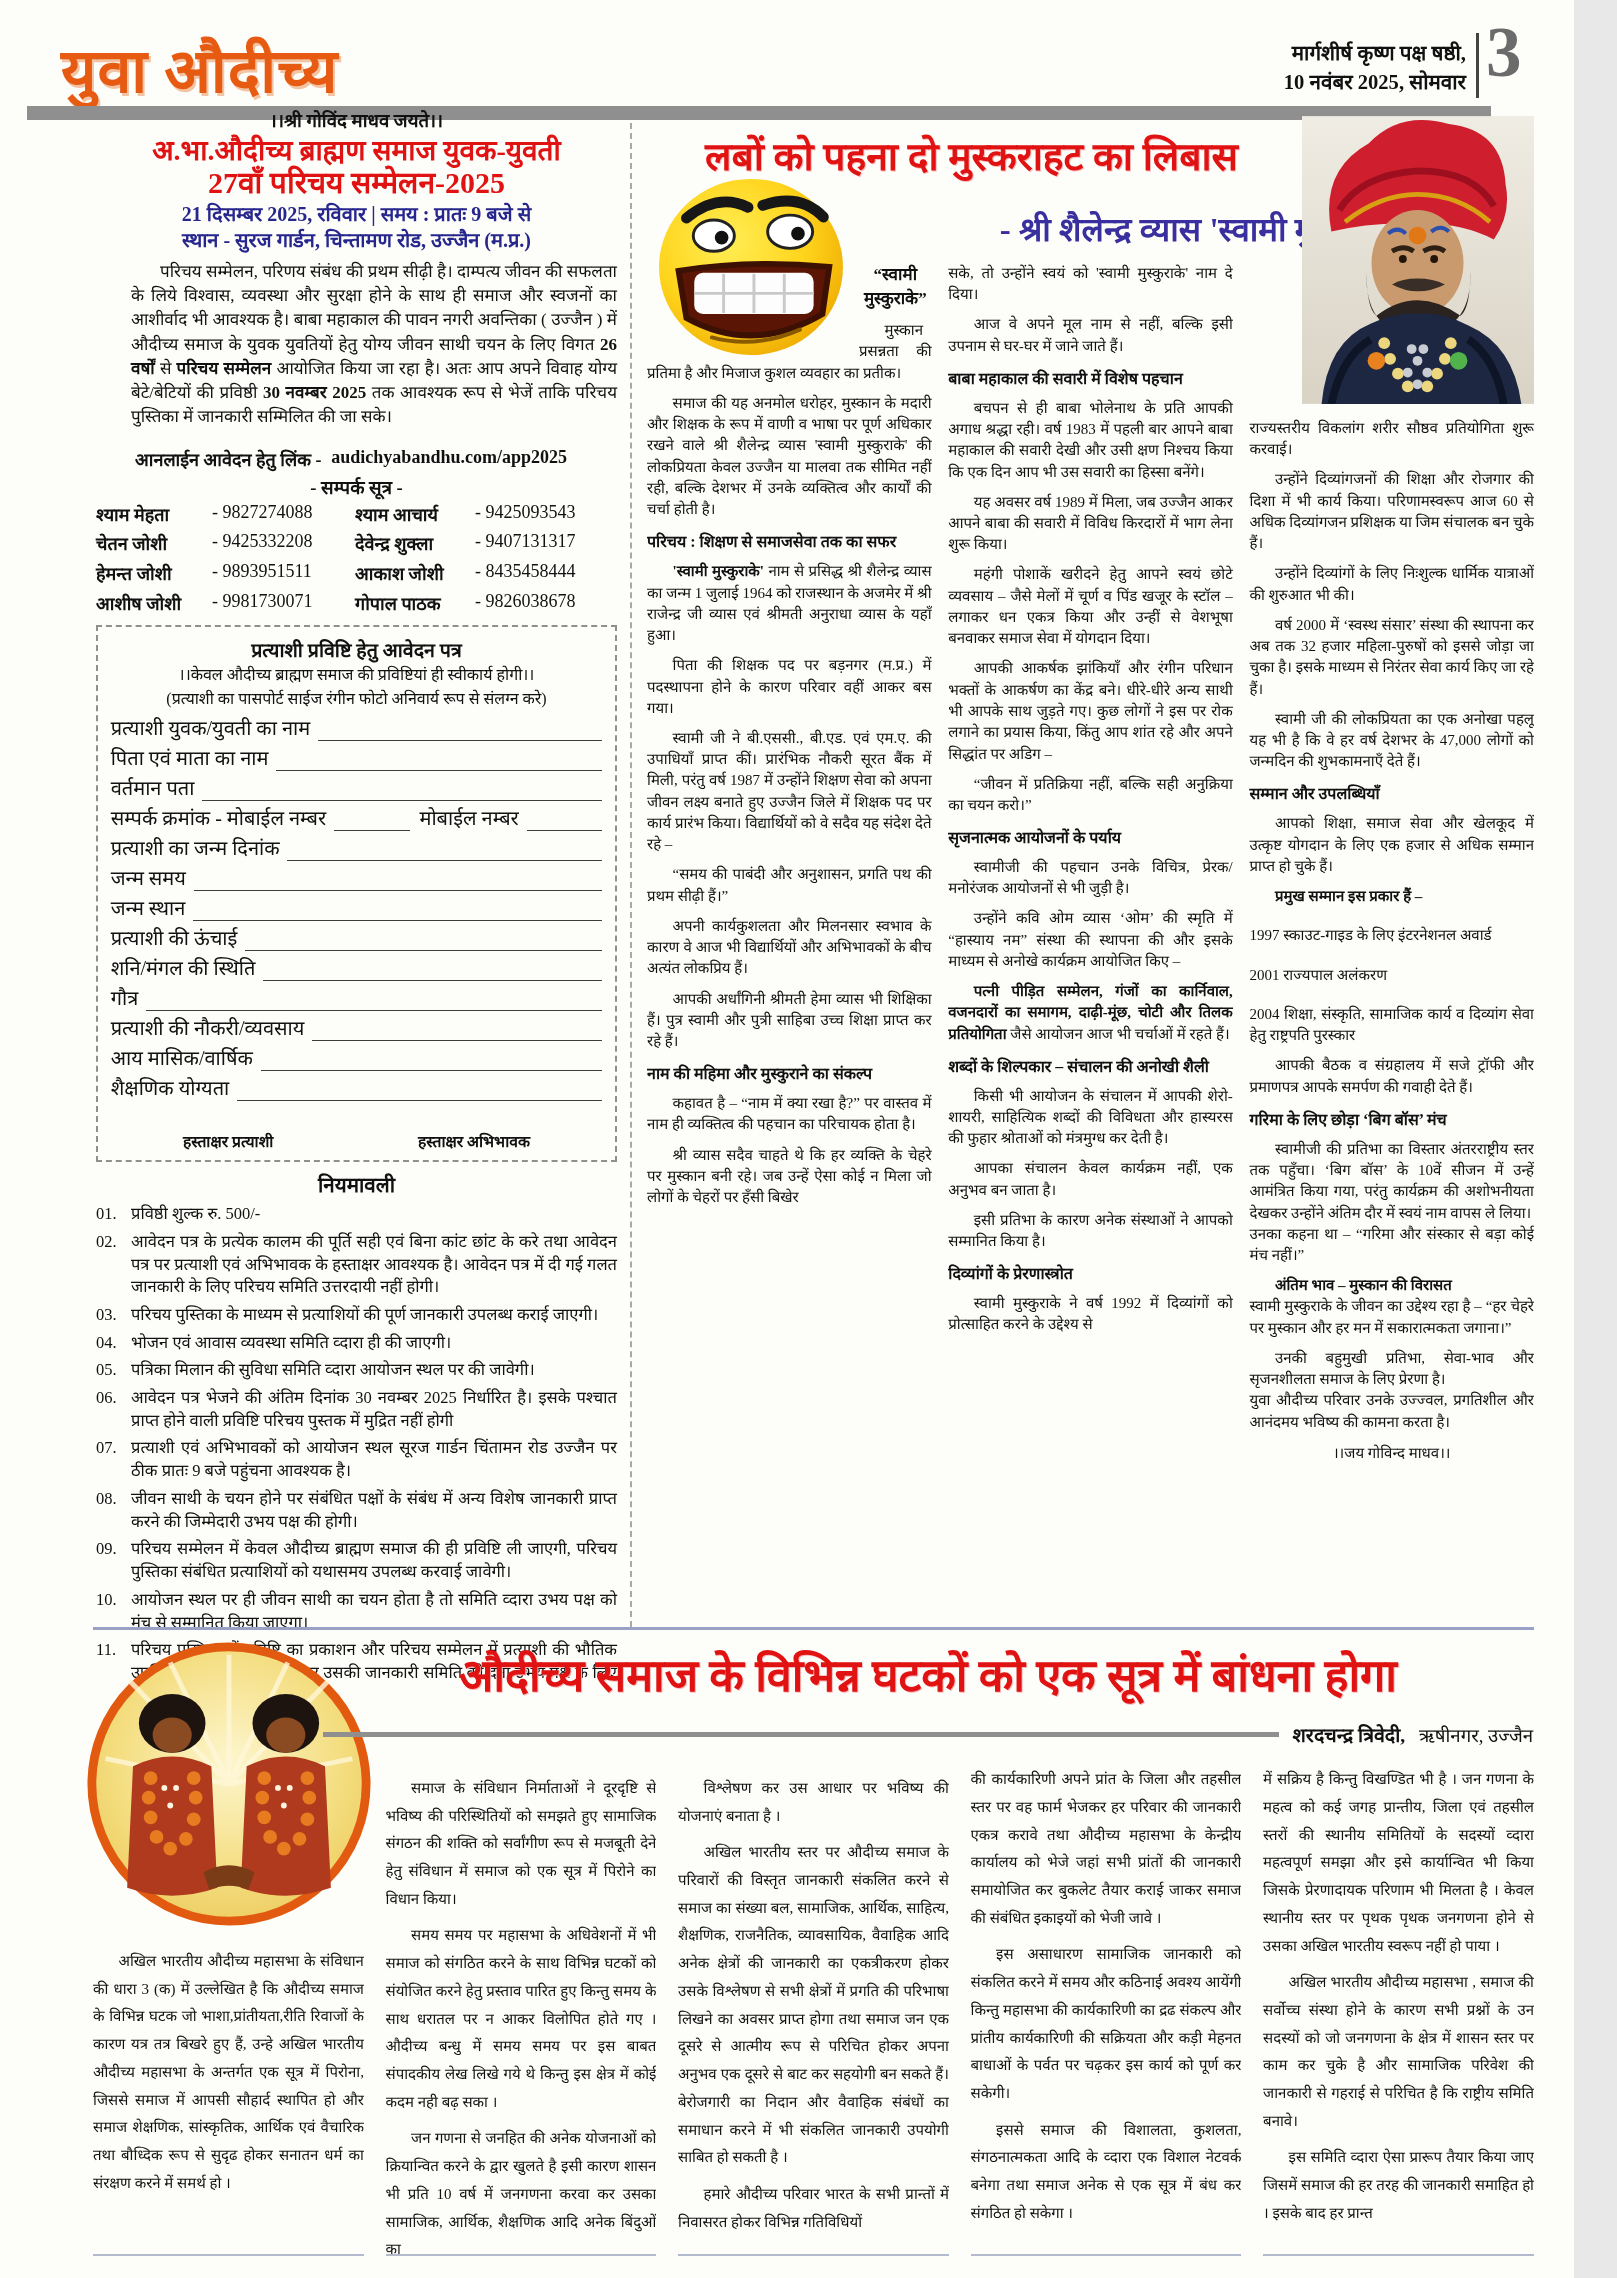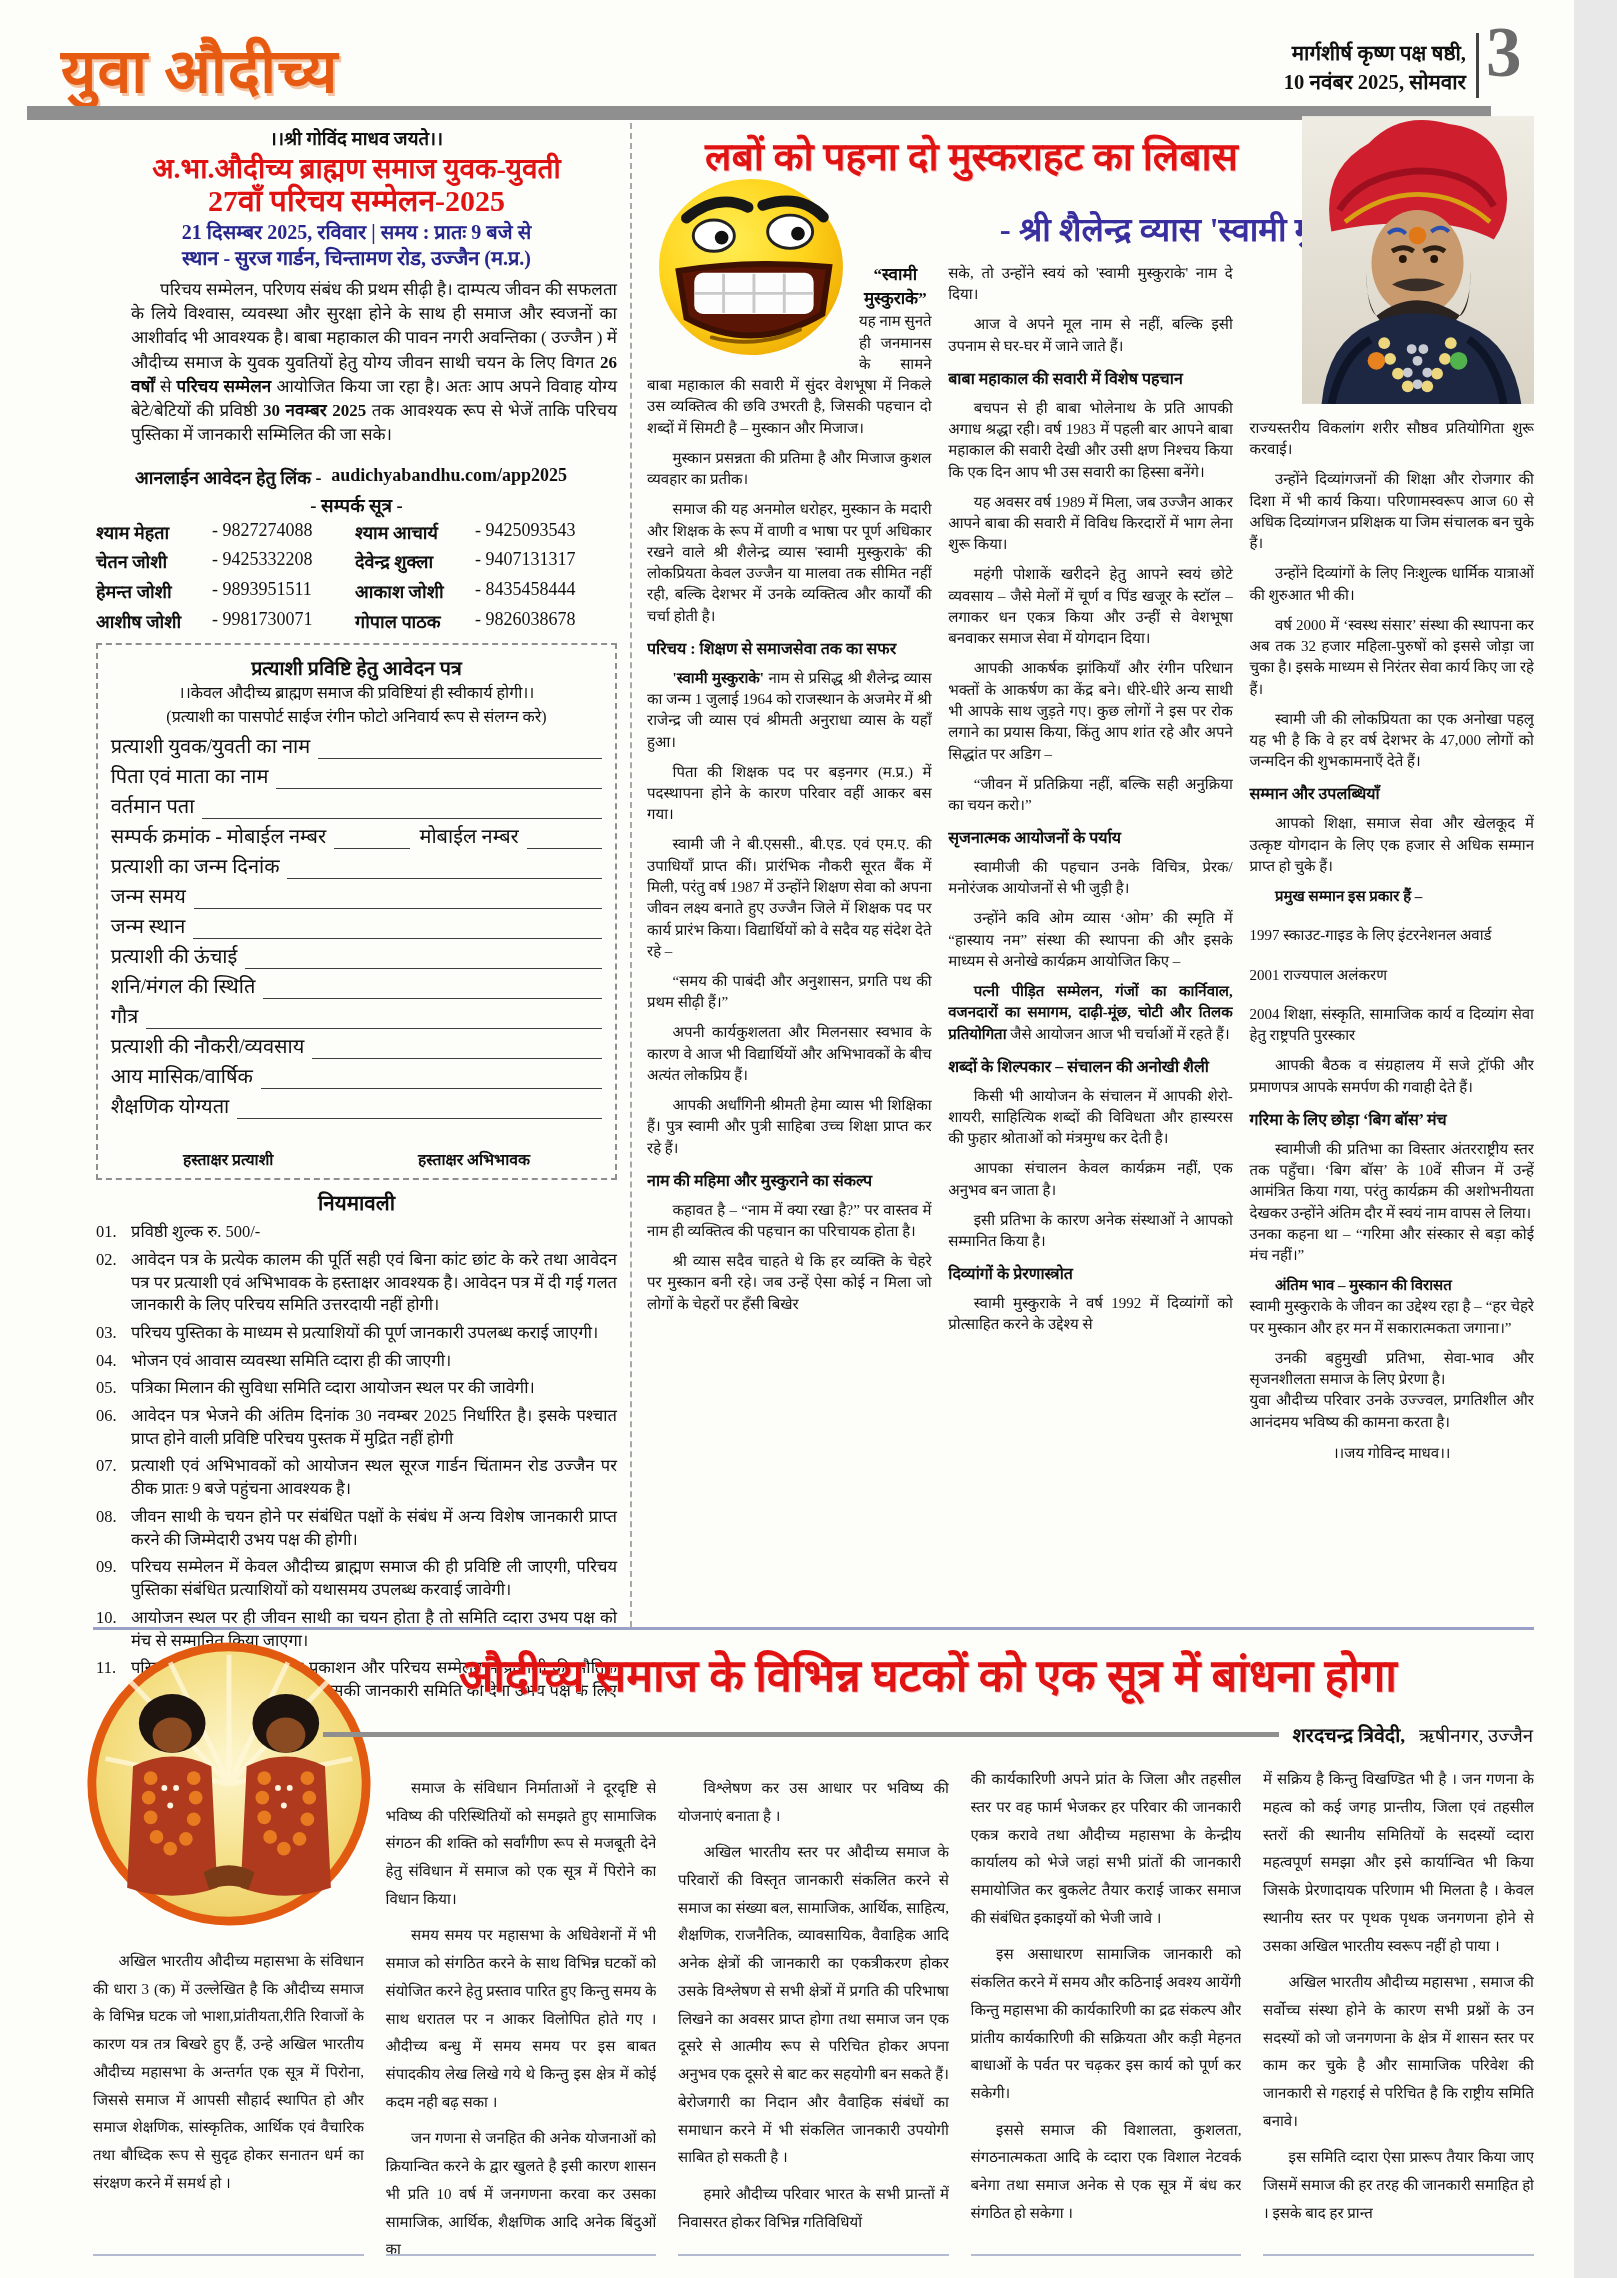--- a/index.html
+++ b/index.html
@@ -7,21 +7,21 @@
         font-family:"Liberation Serif","DejaVu Serif",serif;color:#111;}
   
   .brand{position:absolute;left:61px;top:27.4px;font-size:61px;font-weight:800;color:#e65a12;
          text-shadow:2px 2.9px 0 #f3c4a4;letter-spacing:1px;}
   .mast-date{position:absolute;left:1215px;top:39px;width:251px;text-align:right;
              font-size:20.6px;font-weight:700;line-height:1.4;color:#111;}
   .mast-bar-v{position:absolute;left:1476px;top:33px;width:2.9px;height:65px;background:#444;}
   .page-num{position:absolute;left:1486px;top:11.8px;font-size:71px;font-weight:800;color:#6b6b6b;}
   .gray-bar{position:absolute;left:27.4px;right:83px;top:106px;height:13.7px;background:#8f8f8f;}
   
-  .leftcol{position:absolute;left:96px;top:125px;width:521px;}
+  .leftcol{position:absolute;left:96px;top:107px;width:521px;}
   .invoc{text-align:center;font-weight:700;font-size:18.6px;}
   .ltitle{margin-top:2.9px;text-align:center;color:#e01212;font-weight:800;font-size:28px;
           line-height:1.12;white-space:nowrap;}
   .ltitle2{text-align:center;color:#e01212;font-weight:800;font-size:30px;line-height:1.15;}
   .sched{text-align:center;color:#26268d;font-weight:700;font-size:20px;line-height:1.3;}
   .intro{margin-top:6.9px;font-size:17px;line-height:1.43;text-align:justify;text-indent:29px;margin-left:35px;}
   .intro .bld{font-weight:700;}
   .linkline{margin-top:3.9px;padding-left:39px;font-size:18px;display:flex;gap:9.8px;}
   .linkline .lab{font-weight:700;}
   .linkline .val{font-weight:700;}
@@ -344,21 +344,20 @@
           <circle cx="128" cy="262" r="5"></circle>
           <circle cx="118" cy="274" r="5"></circle>
       </g>
     </svg>
 
     <div class="fcols">
       <div class="acol">
         <div class="smiley-spacer"></div>
         <div>
             <p class="it hc"><b class="lead"></b><span>“स्वामी मुस्कुराके”</span></p>
-            <p class="it p0"><b class="lead"></b><span>यह नाम सुनते ही जनमानस के सामने बाबा महाकाल की सवारी में सुंदर वेशभूषा में निकले उस व्यक्तित्व की छवि उभरती है, जिसकी पहचान दो शब्दों में सिमटी है – मुस्कान और मिजाज।</span></p>
             <p class="it p"><b class="lead"></b><span>मुस्कान प्रसन्नता की प्रतिमा है और मिजाज कुशल व्यवहार का प्रतीक।</span></p>
             <p class="it p"><b class="lead"></b><span>समाज की यह अनमोल धरोहर, मुस्कान के मदारी और शिक्षक के रूप में वाणी व भाषा पर पूर्ण अधिकार रखने वाले श्री शैलेन्द्र व्यास 'स्वामी मुस्कुराके' की लोकप्रियता केवल उज्जैन या मालवा तक सीमित नहीं रही, बल्कि देशभर में उनके व्यक्तित्व और कार्यों की चर्चा होती है।</span></p>
             <p class="it h"><b class="lead"></b><span>परिचय : शिक्षण से समाजसेवा तक का सफर</span></p>
             <p class="it p"><b class="lead">'स्वामी मुस्कुराके'</b><span> नाम से प्रसिद्ध श्री शैलेन्द्र व्यास का जन्म 1 जुलाई 1964 को राजस्थान के अजमेर में श्री राजेन्द्र जी व्यास एवं श्रीमती अनुराधा व्यास के यहाँ हुआ।</span></p>
             <p class="it p"><b class="lead"></b><span>पिता की शिक्षक पद पर बड़नगर (म.प्र.) में पदस्थापना होने के कारण परिवार वहीं आकर बस गया।</span></p>
             <p class="it p"><b class="lead"></b><span>स्वामी जी ने बी.एससी., बी.एड. एवं एम.ए. की उपाधियाँ प्राप्त कीं। प्रारंभिक नौकरी सूरत बैंक में मिली, परंतु वर्ष 1987 में उन्होंने शिक्षण सेवा को अपना जीवन लक्ष्य बनाते हुए उज्जैन जिले में शिक्षक पद पर कार्य प्रारंभ किया। विद्यार्थियों को वे सदैव यह संदेश देते रहे –</span></p>
             <p class="it q"><b class="lead"></b><span>“समय की पाबंदी और अनुशासन, प्रगति पथ की प्रथम सीढ़ी हैं।”</span></p>
             <p class="it p"><b class="lead"></b><span>अपनी कार्यकुशलता और मिलनसार स्वभाव के कारण वे आज भी विद्यार्थियों और अभिभावकों के बीच अत्यंत लोकप्रिय हैं।</span></p>
             <p class="it p"><b class="lead"></b><span>आपकी अर्धांगिनी श्रीमती हेमा व्यास भी शिक्षिका हैं। पुत्र स्वामी और पुत्री साहिबा उच्च शिक्षा प्राप्त कर रहे हैं।</span></p>
             <p class="it h"><b class="lead"></b><span>नाम की महिमा और मुस्कुराने का संकल्प</span></p>

